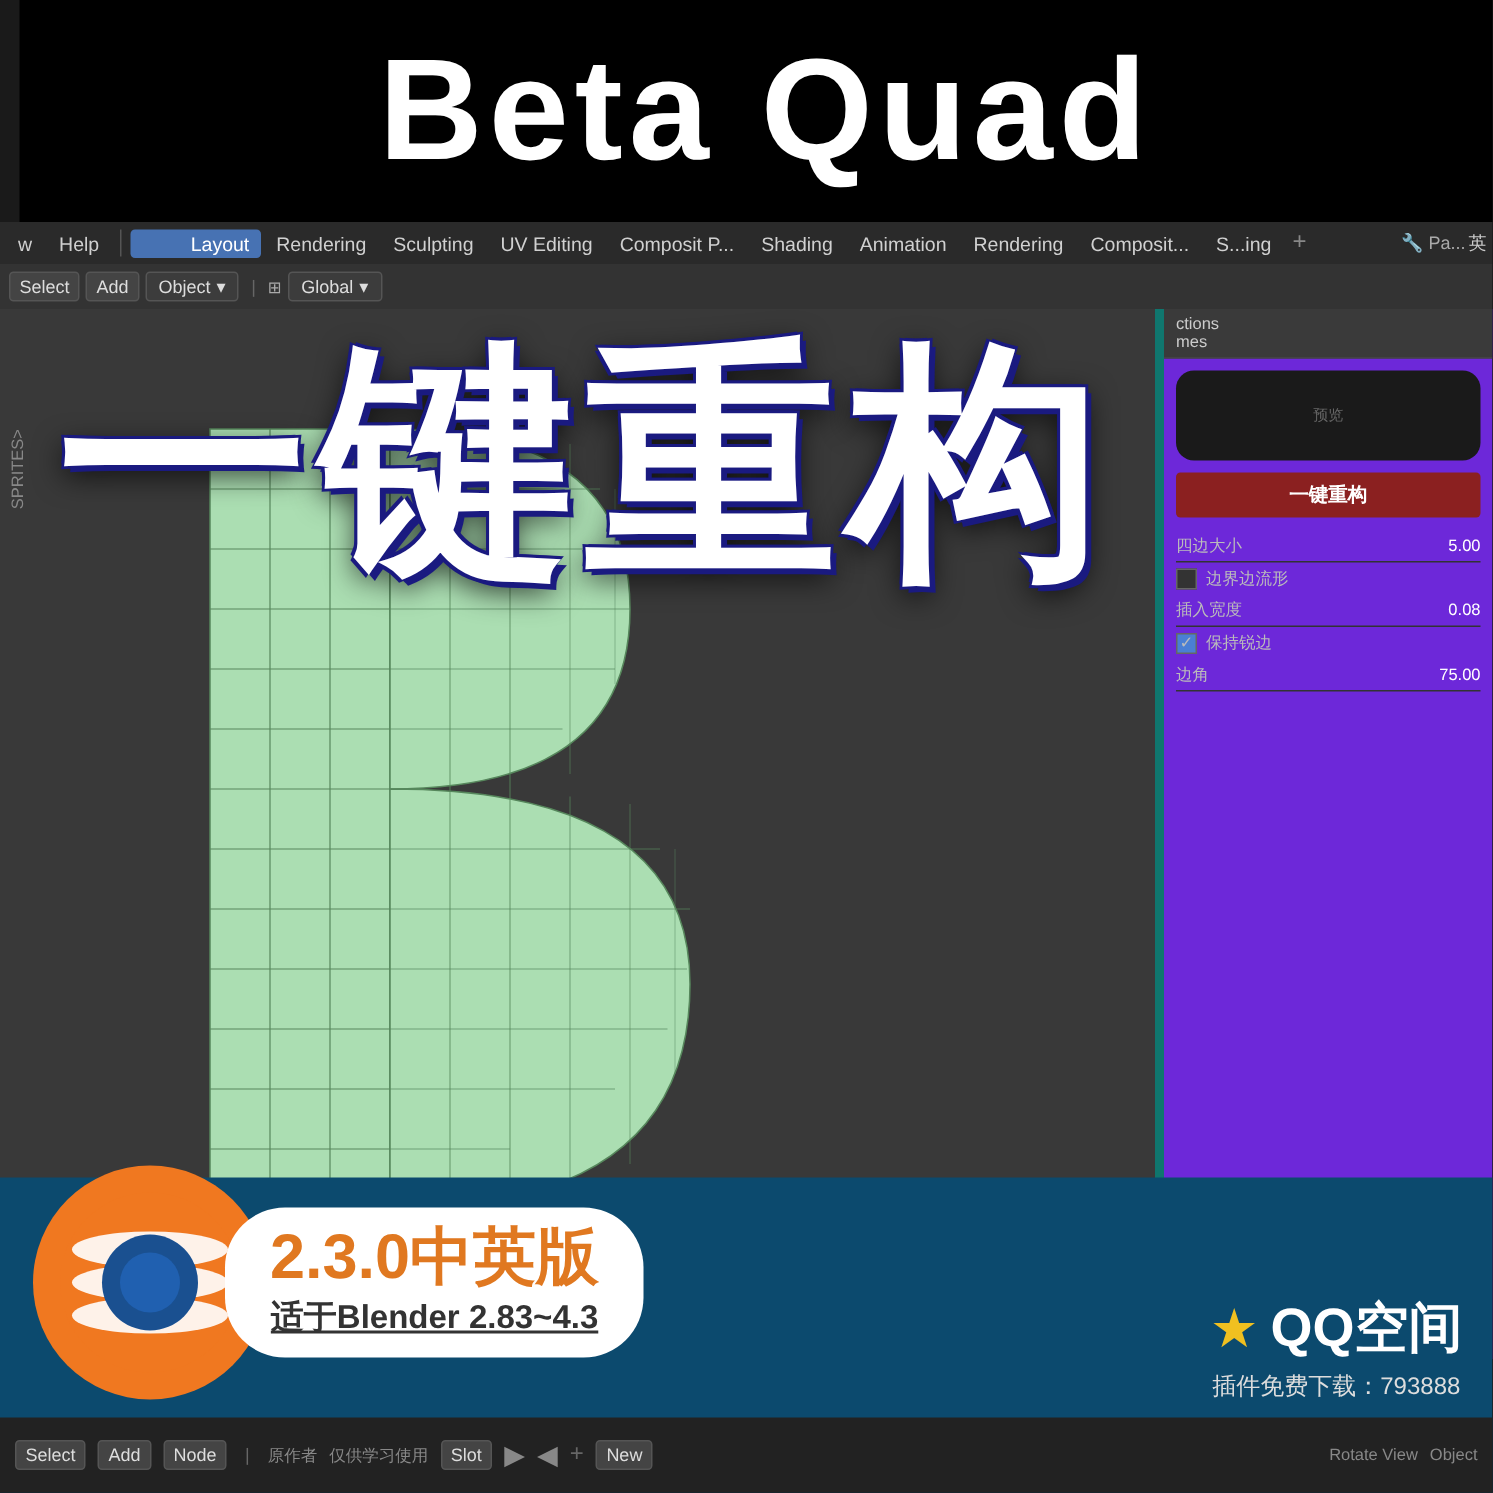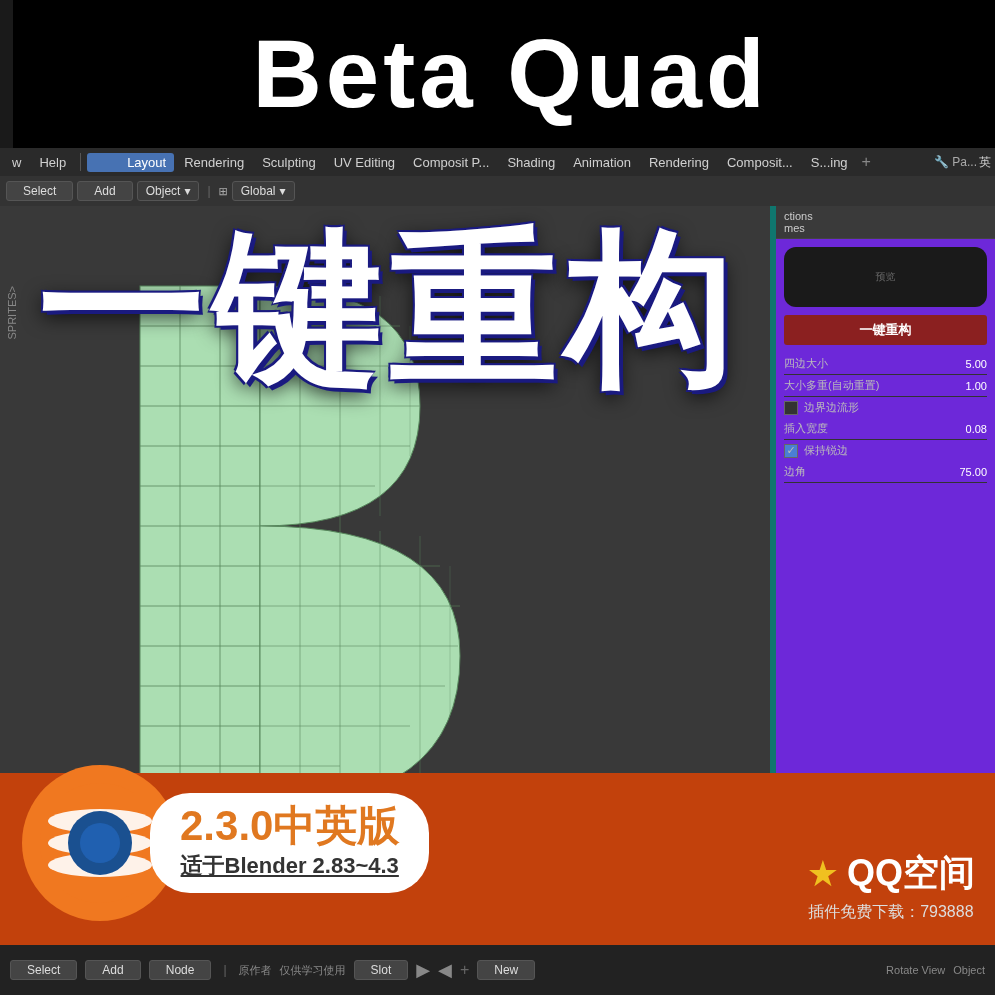--- a/index.html
+++ b/index.html
@@ -92,21 +92,21 @@
       background: #333;
       display: flex;
       align-items: center;
       padding: 0 6px;
       gap: 4px;
       font-size: 12px;
       color: #ccc;
     }
 
     .toolbar-btn {
-      padding: 2px 16px;
+      padding: 2px 6px;
       background: #444;
       border: 1px solid #555;
       border-radius: 3px;
       color: #ddd;
       font-size: 12px;
       cursor: pointer;
     }
 
     .toolbar-dropdown {
       padding: 2px 8px;
@@ -228,24 +228,24 @@
       justify-content: center;
     }
 
     .checkbox.checked {
       background: #4a7fd4;
     }
 
     
     .bottom-section {
       position: absolute;
-      bottom: 12px; left: 0;
+      bottom: 0; left: 0;
       width: 100%;
       height: 210px;
-      background: #c2410c;
+      background: #0c4a6e;
       display: flex;
       flex-direction: column;
       align-items: center;
       justify-content: center;
       margin-top: 46px;
     }
 
     
     .blender-logo-area {
       position: absolute;
@@ -466,24 +466,20 @@
       <div style="width:100%;height:60px;background:#1a1a1a;margin-bottom:8px;border-radius:12px;display:flex;align-items:center;justify-content:center;">
         <span style="font-size:10px;color:#666;">预览</span>
       </div>
 
       <div class="red-button">一键重构</div>
 
       <div class="panel-row">
         <span>四边大小</span>
         <span class="panel-value">5.00</span>
       </div>
-      <div class="panel-row">
-        <span>大小多重(自动重置)</span>
-        <span class="panel-value">1.00</span>
-      </div>
       <div class="panel-checkbox-row">
         <div class="checkbox"></div>
         <span>边界边流形</span>
       </div>
       <div class="panel-row">
         <span>插入宽度</span>
         <span class="panel-value">0.08</span>
       </div>
       <div class="panel-checkbox-row">
         <div class="checkbox checked">✓</div>

